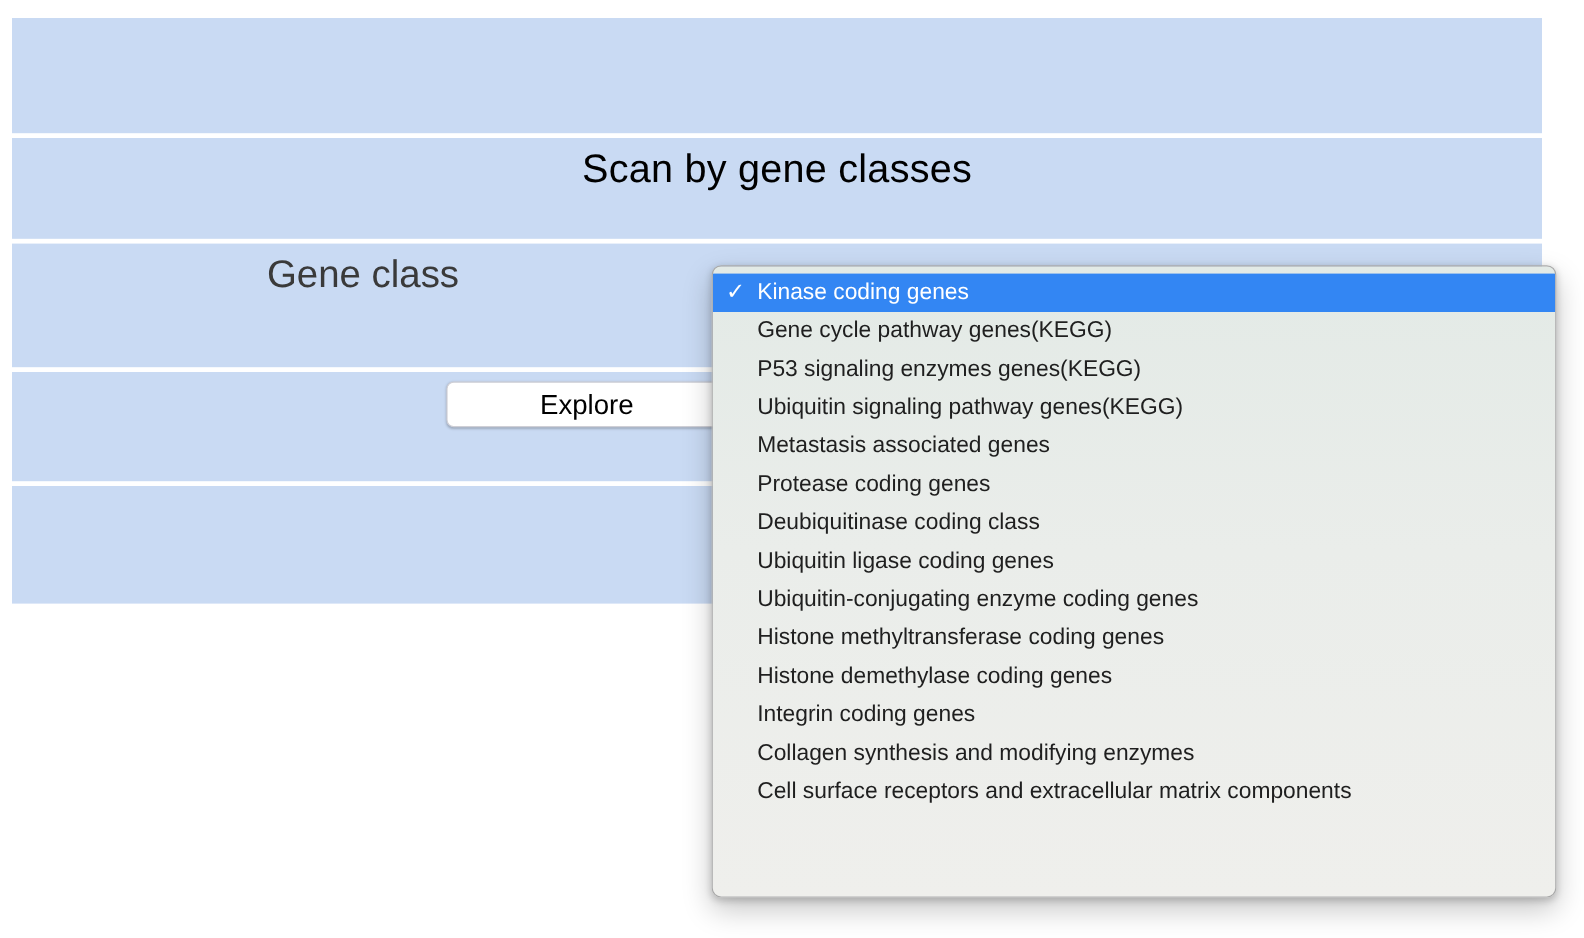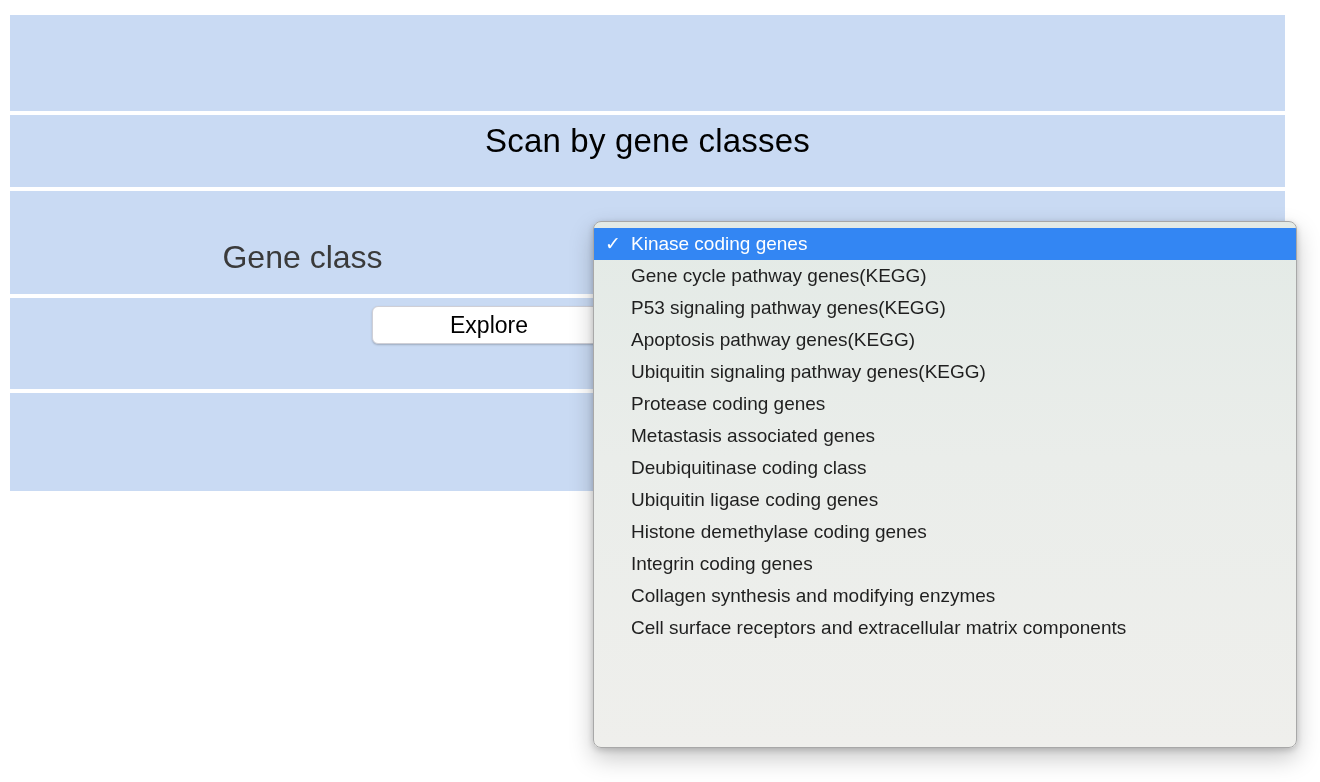--- a/index.html
+++ b/index.html
@@ -19,21 +19,21 @@
     left: 10px;
     top: 15px;
     width: 1275px;
   }
   .row {
     background: #c9daf3;
     position: relative;
     margin-bottom: 4px;
   }
   .row-empty-top    { height: 96px; }
-  .row-title        { height: 72px; }
+  .row-title        { height: 84px; }
   .row-gene         { height: 103px; }
   .row-explore      { height: 91px; }
   .row-empty-bottom { height: 98px; margin-bottom: 0; }
 
   .title {
     position: absolute;
     top: 7px;
     left: 0;
     width: 100%;
     text-align: center;
@@ -43,21 +43,20 @@
   }
 
   .gene-label {
     position: absolute;
     top: 7px;
     left: 0;
     width: 585px;
     text-align: center;
     font-size: 32px;
     color: #3a3a3a;
-    margin-top: 41px;
   }
 
   .explore-btn {
     position: absolute;
     left: 362px;
     top: 8px;
     width: 234px;
     height: 38px;
     background: #ffffff;
     border: 1px solid #cfcfd6;
@@ -128,25 +127,26 @@
     <button class="explore-btn">Explore</button>
   </div>
 
   <div class="row row-empty-bottom"></div>
 </div>
 
 <div class="dropdown">
   <div id="dropdown-list">
       <div class="dd-item selected"><span class="dd-check">✓</span><span>Kinase coding genes</span></div>
       <div class="dd-item"><span>Gene cycle pathway genes(KEGG)</span></div>
-      <div class="dd-item"><span>P53 signaling pathway genes(KEGG)</span></div>
-      <div class="dd-item"><span>Apoptosis pathway genes(KEGG)</span></div>
+      <div class="dd-item"><span>P53 signaling enzymes genes(KEGG)</span></div>
       <div class="dd-item"><span>Ubiquitin signaling pathway genes(KEGG)</span></div>
+      <div class="dd-item"><span>Metastasis associated genes</span></div>
       <div class="dd-item"><span>Protease coding genes</span></div>
-      <div class="dd-item"><span>Metastasis associated genes</span></div>
       <div class="dd-item"><span>Deubiquitinase coding class</span></div>
       <div class="dd-item"><span>Ubiquitin ligase coding genes</span></div>
+      <div class="dd-item"><span>Ubiquitin-conjugating enzyme coding genes</span></div>
+      <div class="dd-item"><span>Histone methyltransferase coding genes</span></div>
       <div class="dd-item"><span>Histone demethylase coding genes</span></div>
       <div class="dd-item"><span>Integrin coding genes</span></div>
       <div class="dd-item"><span>Collagen synthesis and modifying enzymes</span></div>
       <div class="dd-item"><span>Cell surface receptors and extracellular matrix components</span></div>
     </div>
 </div>
 
 </body></html>

